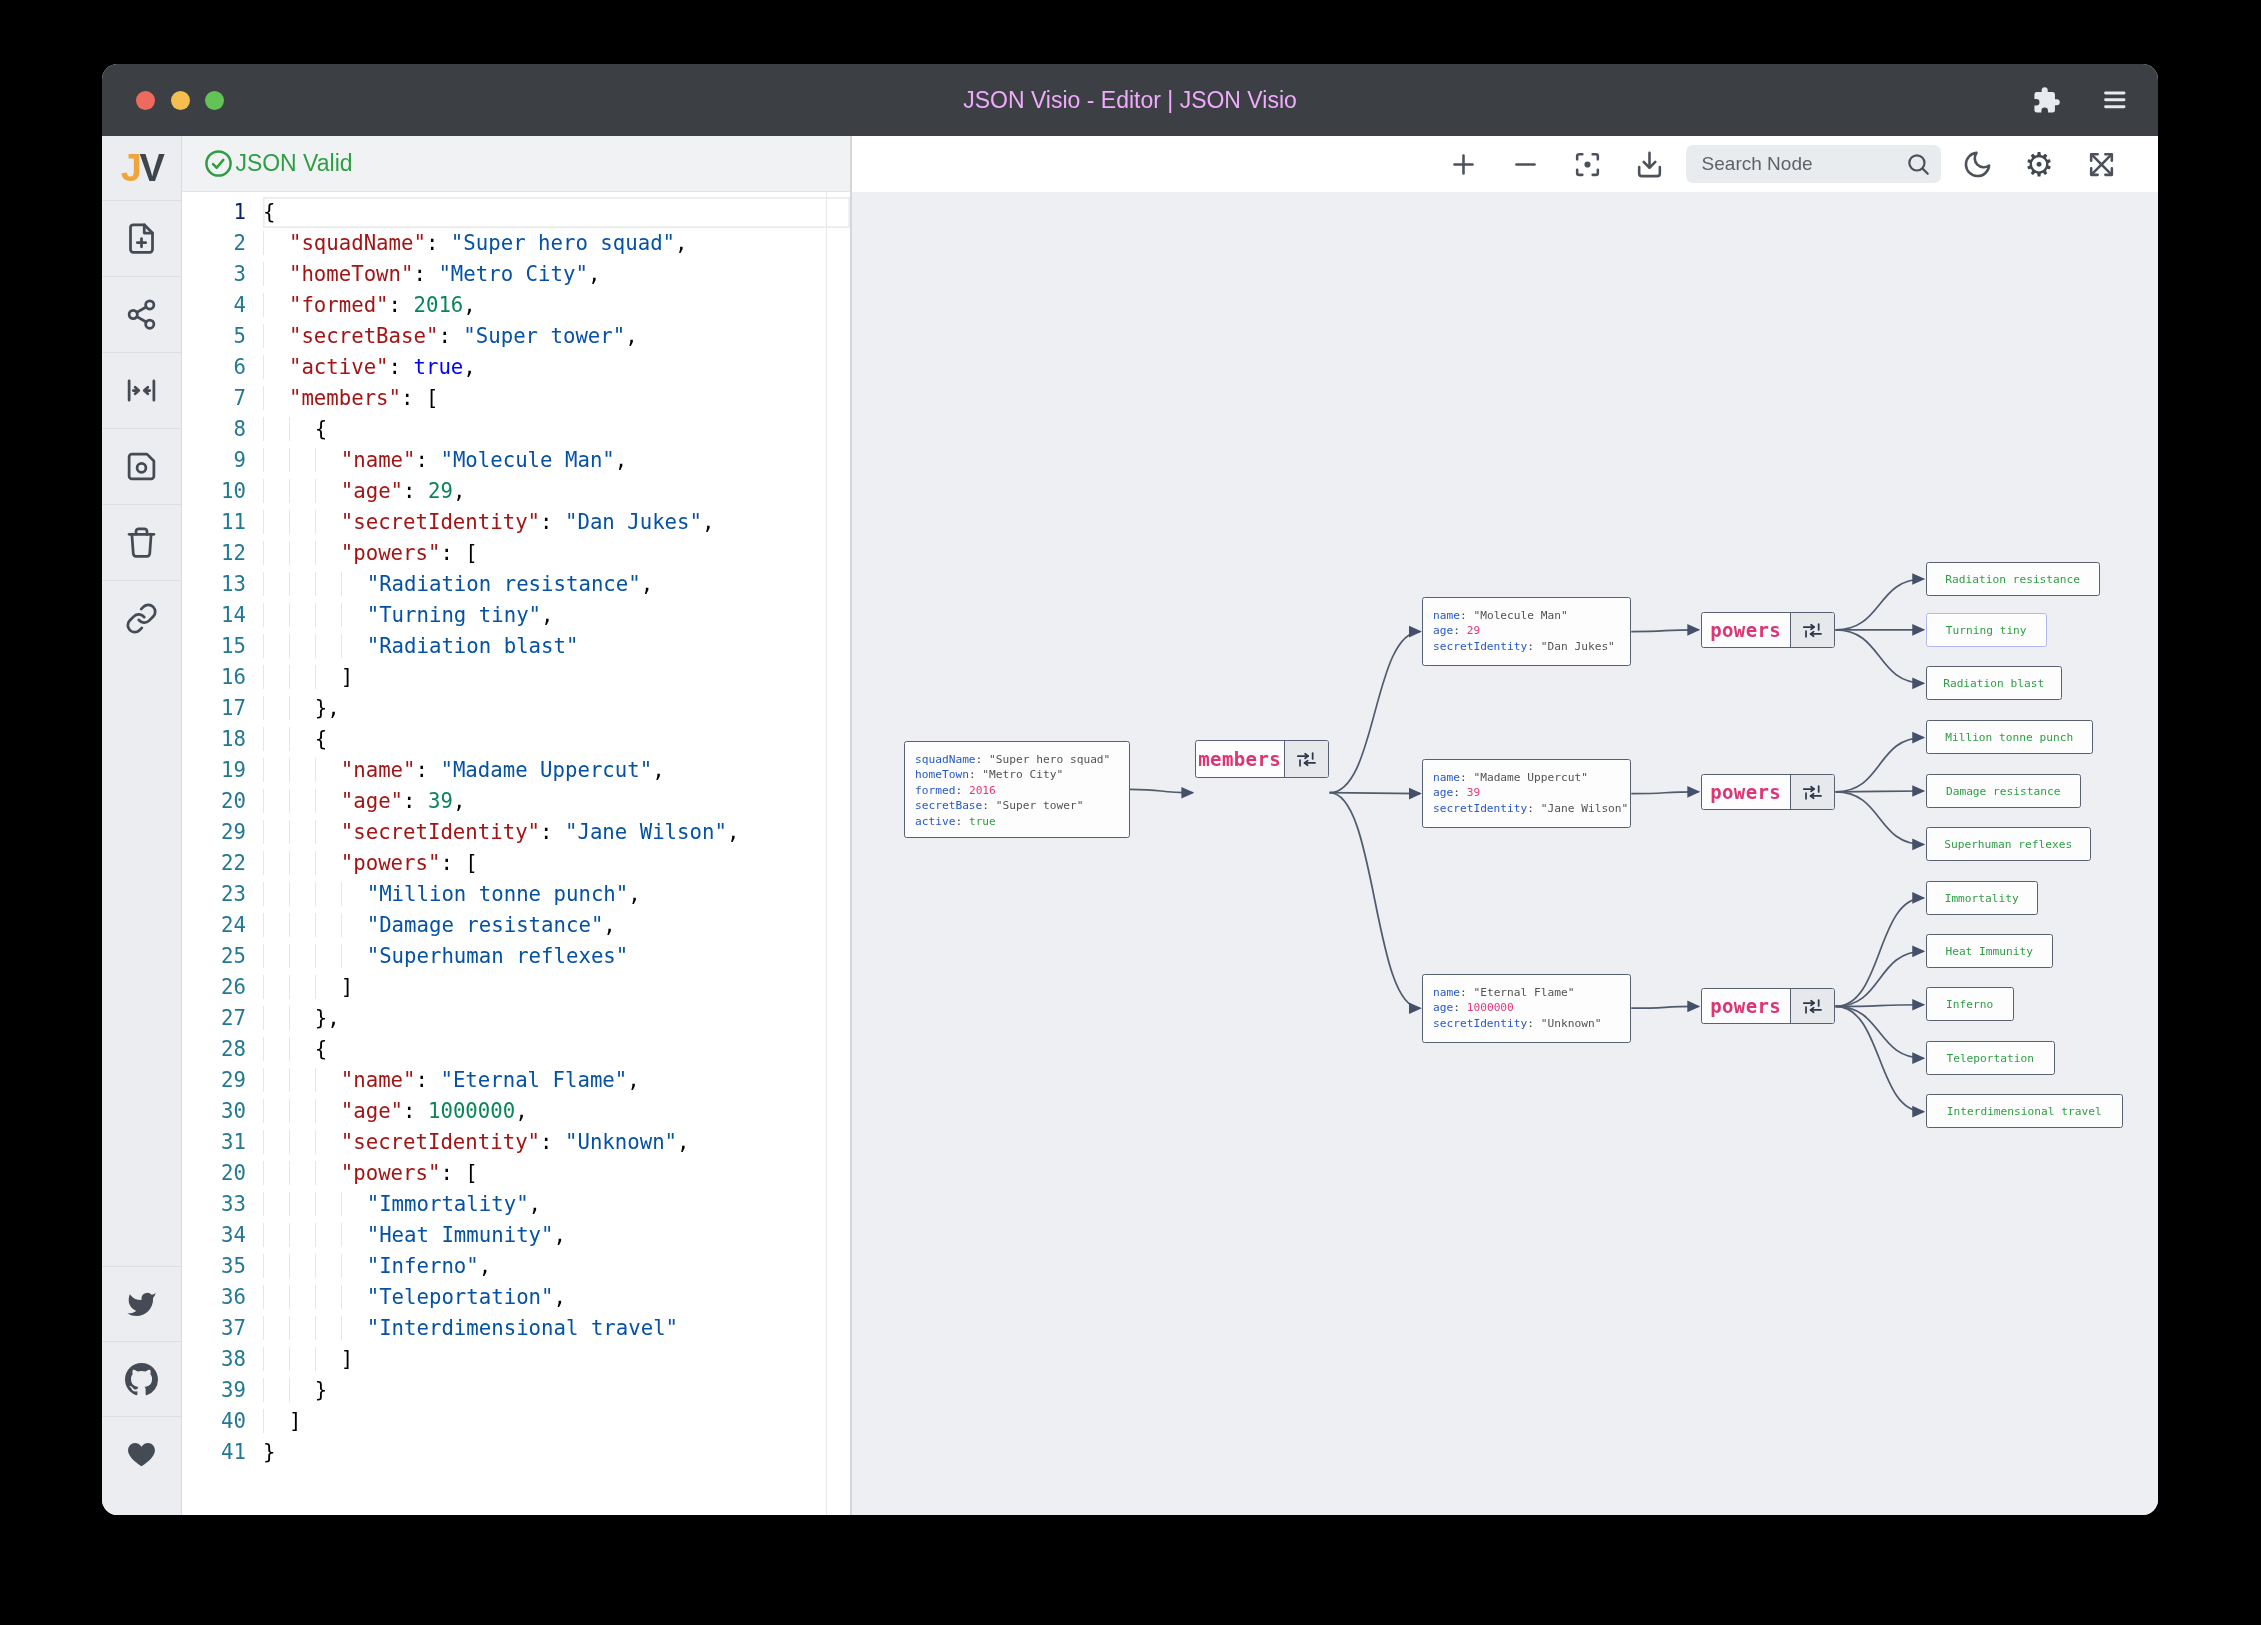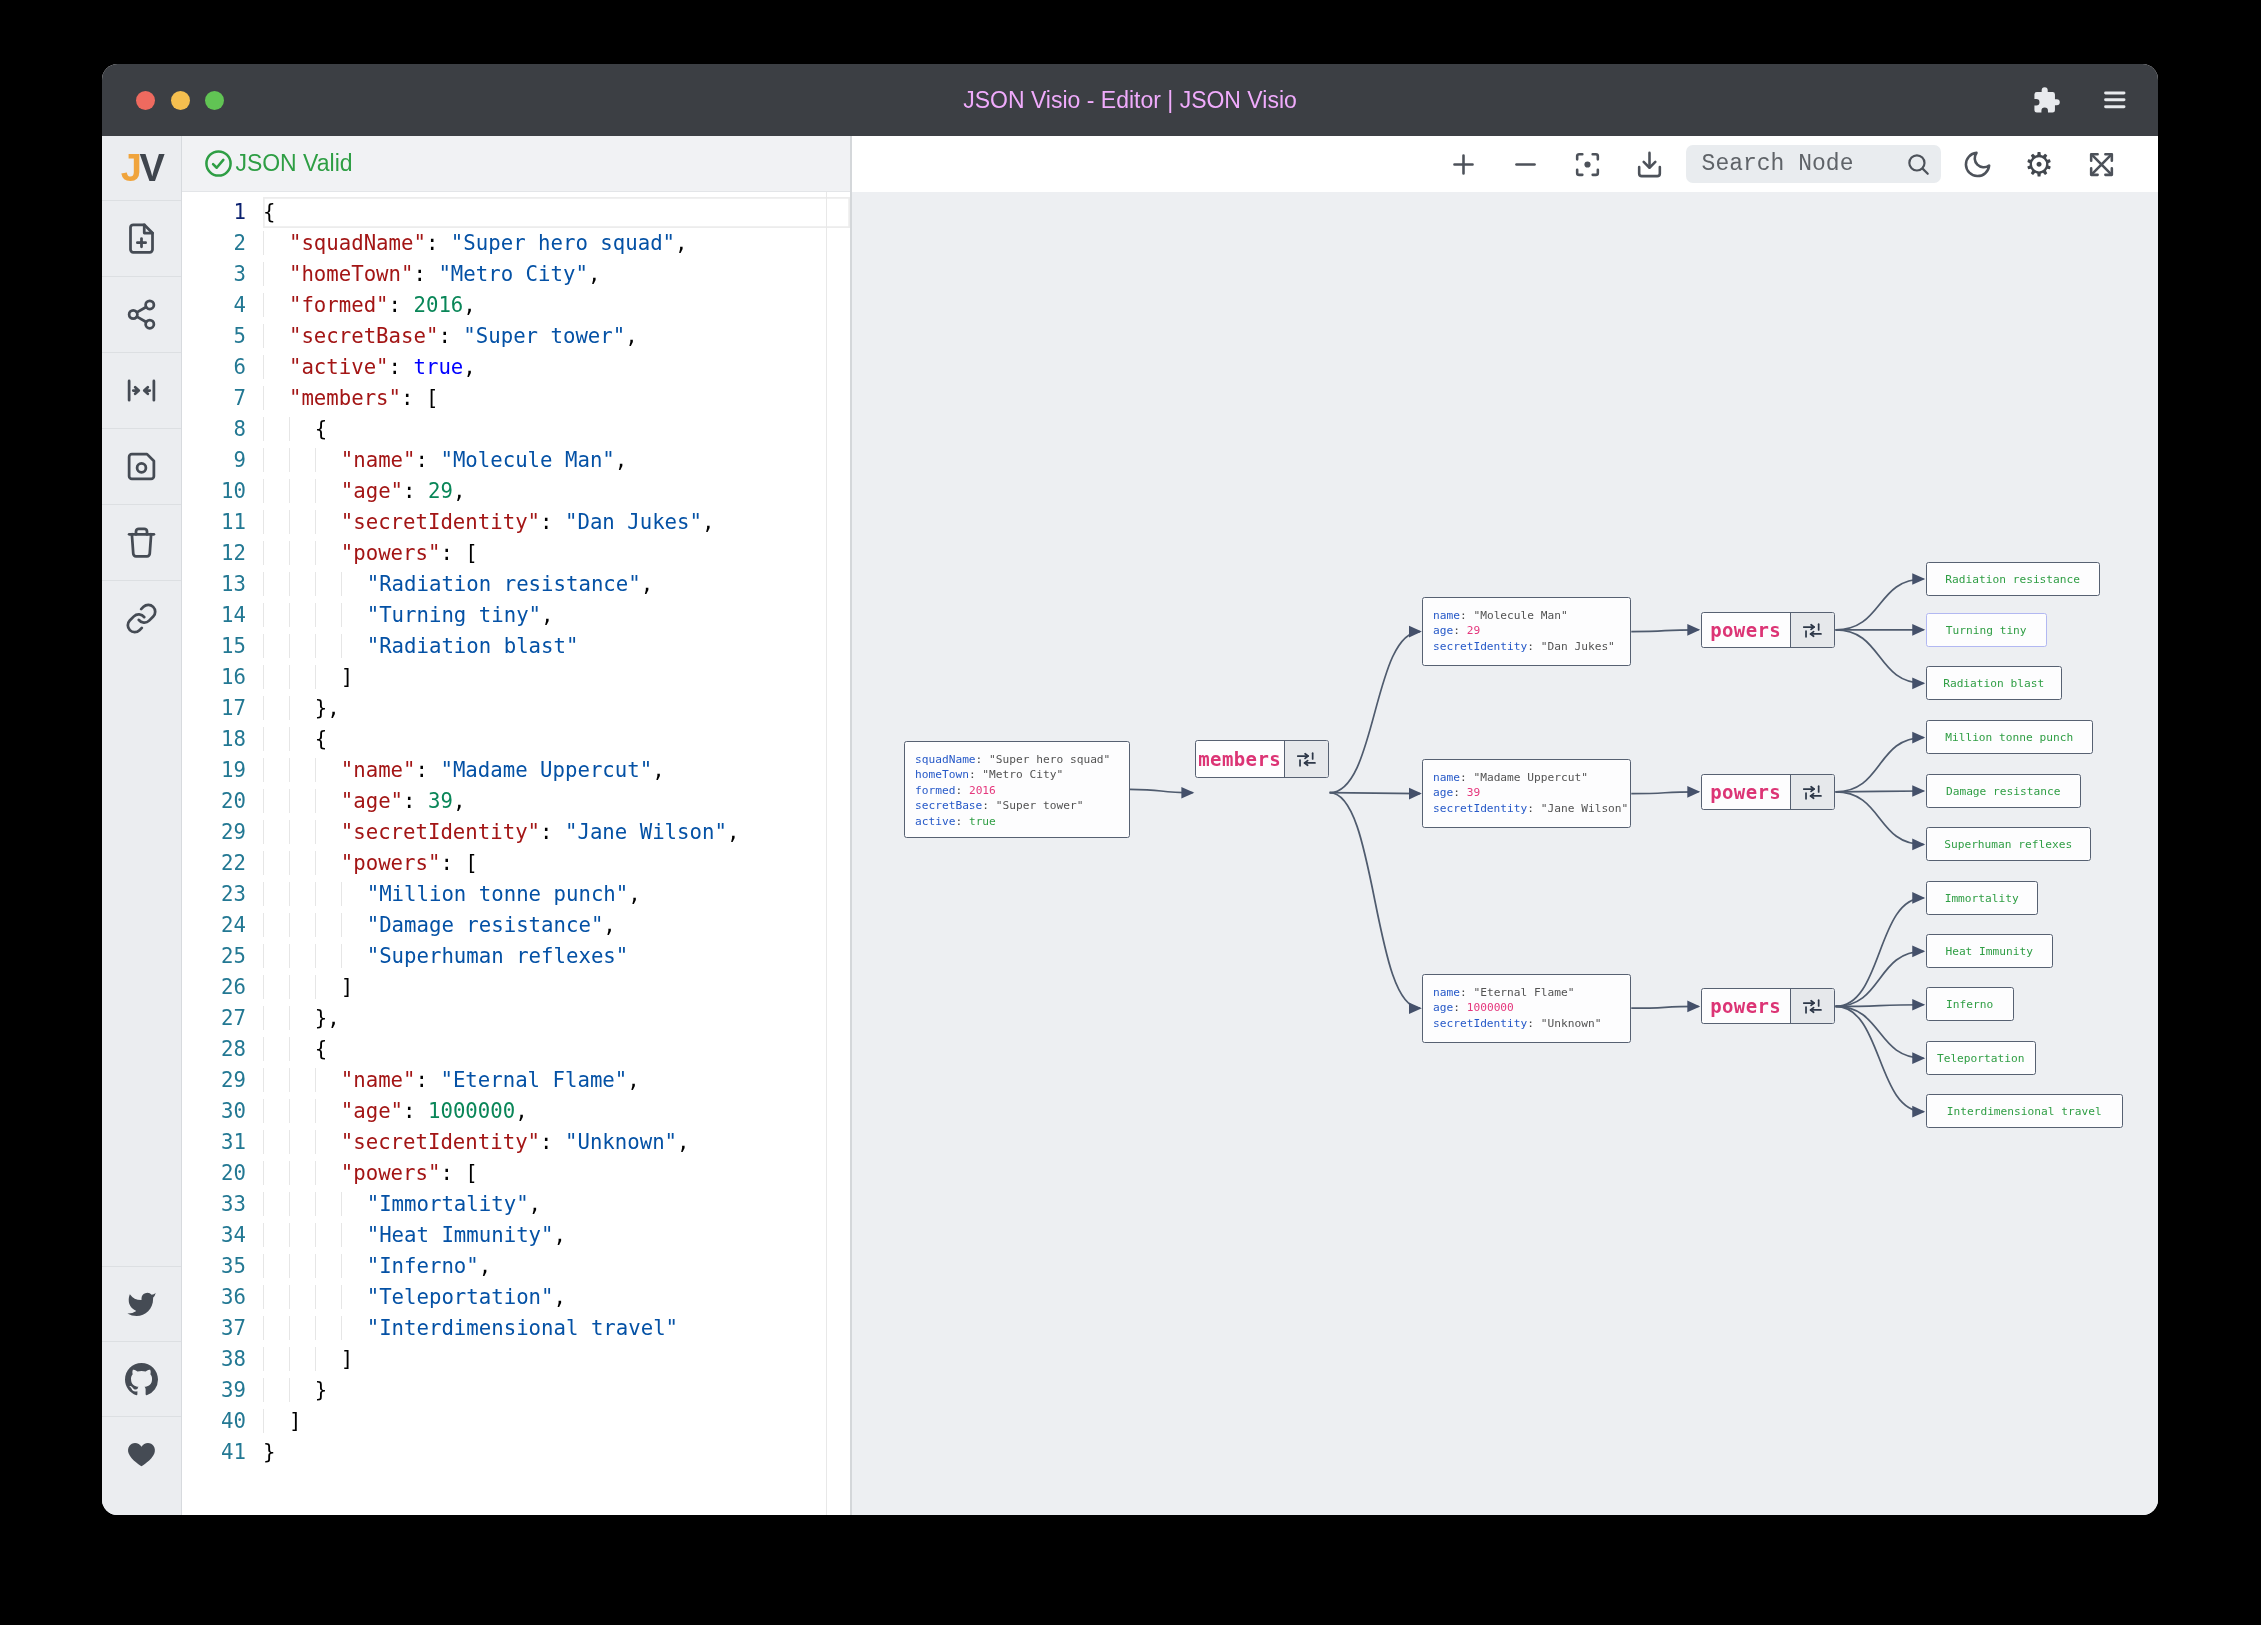--- a/index.html
+++ b/index.html
@@ -52,21 +52,21 @@
 
   
   .graph-col{flex:1;display:flex;flex-direction:column;background:#edeff2;}
   .graph-toolbar{height:56px;background:#fff;display:flex;align-items:center;
                  justify-content:flex-end;padding-right:26px;gap:0;box-sizing:border-box;}
   .gt-btn{width:62px;height:48px;display:flex;align-items:center;justify-content:center;cursor:pointer;}
   .gt-icon{stroke:#4d525a;fill:none;stroke-width:2;stroke-linecap:round;stroke-linejoin:round;}
   .search-box{width:255px;height:38px;background:#e9ecef;border-radius:6.9px;margin:0 5.2px;
               display:flex;align-items:center;padding:0 10.3px 0 13.8px;box-sizing:border-box;}
   .search-box input{flex:1;border:none;background:transparent;outline:none;
-              font-size:23px;color:#333;font-family:Liberation Mono, monospace;min-width:0;}
+              font-size:19px;color:#333;font-family:Liberation Sans, sans-serif;min-width:0;}
   .search-box input::placeholder{color:#5f6368;}
   .gear-glyph{font-size:33px;color:#42474e;line-height:1;}
 
   .canvas{position:relative;flex:1;}
   #edges{position:absolute;left:0;top:0;}
   .node{position:absolute;background:#fdfdfe;border:1.7px solid var(--node-border);
         border-radius:2.6px;box-sizing:border-box;font-family:"DejaVu Sans Mono",monospace;cursor:pointer;}
   .node.obj{padding:9.5px 10.3px;overflow:hidden;}
   .nrow{height:15.5px;line-height:15.5px;font-size:11.2px;white-space:nowrap;font-weight:500;}
   .nk{color:var(--node-key);} .nv-s{color:var(--node-string);}
@@ -566,21 +566,21 @@
           </div>
           <div class="node leaf" style="left: 1074px; top: 689px; width: 112px; height: 34px;">
             <span>Immortality</span>
           </div>
           <div class="node leaf" style="left: 1074px; top: 742px; width: 127px; height: 34px;">
             <span>Heat Immunity</span>
           </div>
           <div class="node leaf" style="left: 1074px; top: 795px; width: 88px; height: 34px;">
             <span>Inferno</span>
           </div>
-          <div class="node leaf" style="left: 1074px; top: 849px; width: 110px; height: 34px;">
+          <div class="node leaf" style="left: 1074px; top: 849px; width: 129px; height: 34px;">
             <span>Teleportation</span>
           </div>
           <div class="node leaf" style="left: 1074px; top: 902px; width: 197px; height: 34px;">
             <span>Interdimensional travel</span>
           </div>
         </div>
     </div>
   </div>
 </div>
 

